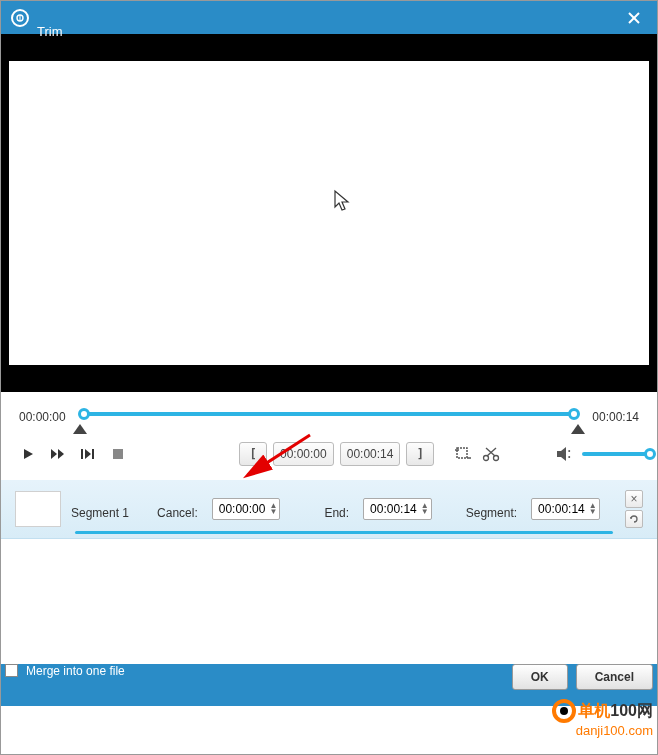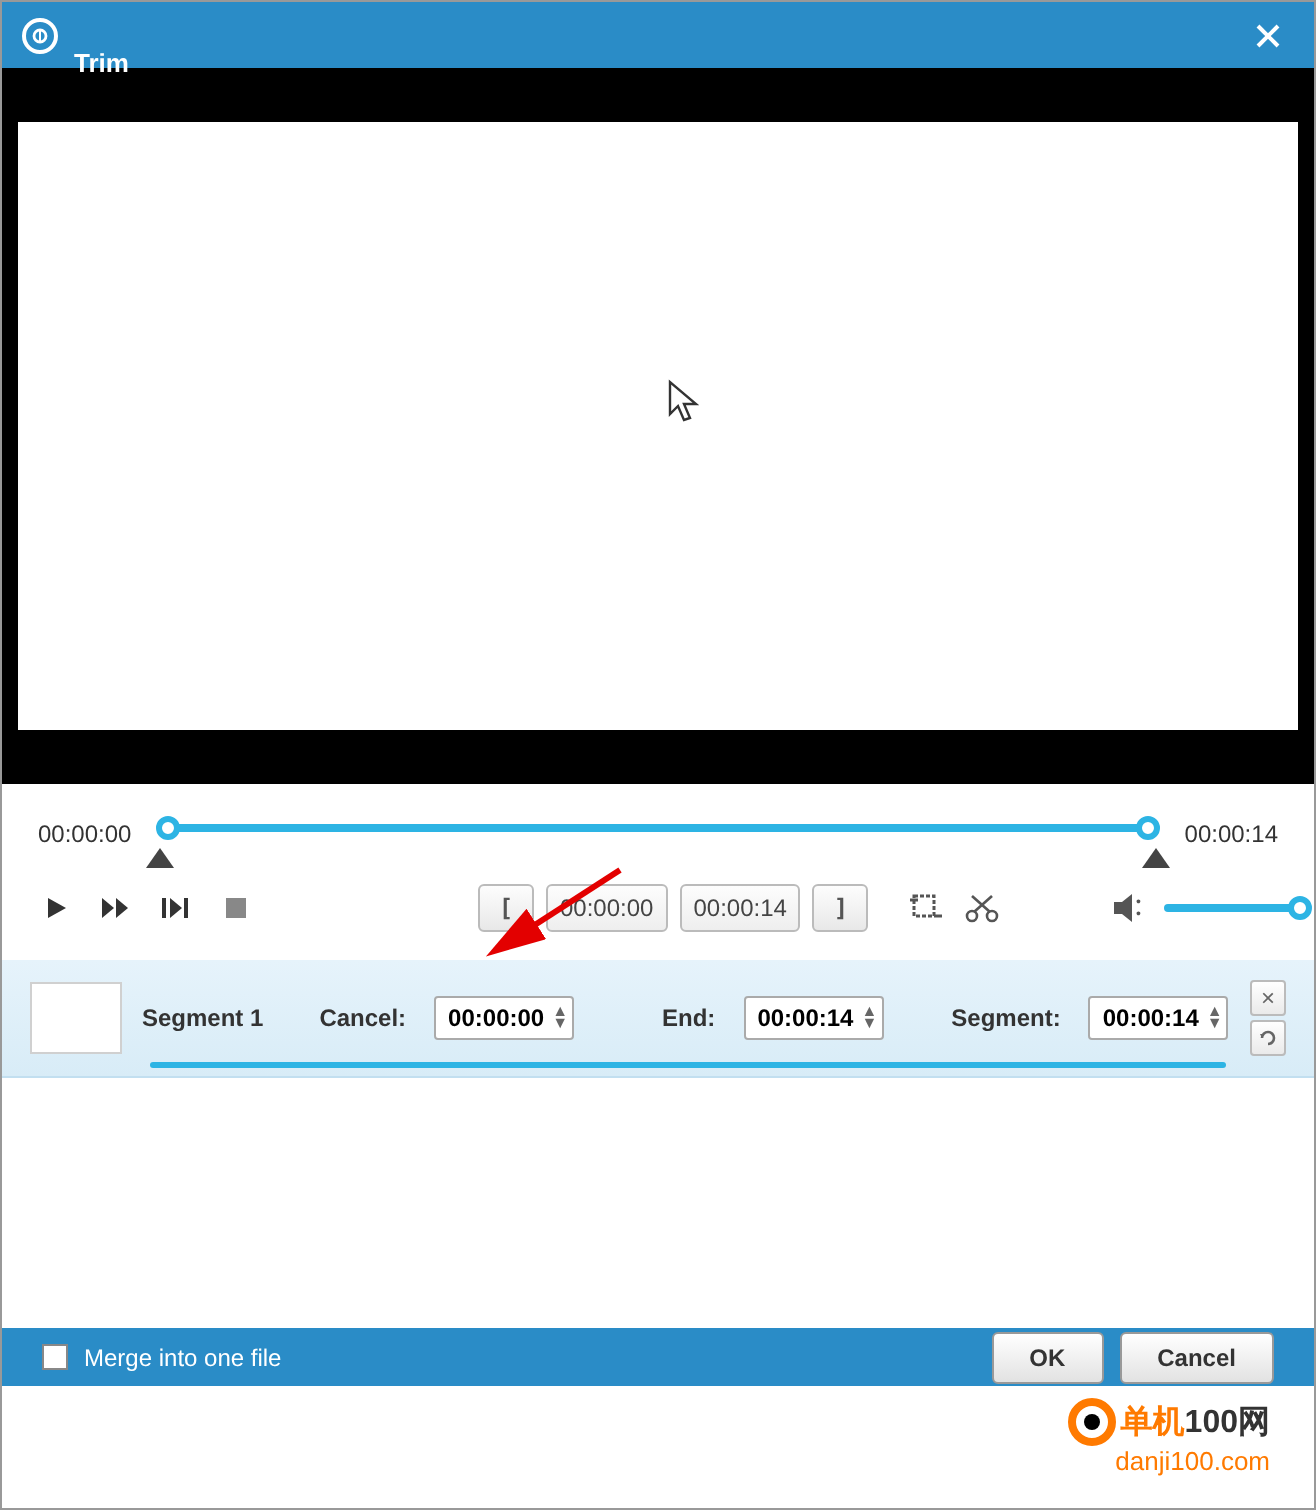--- a/index.html
+++ b/index.html
@@ -2,21 +2,21 @@
 <html><head>
 <meta charset="utf-8">
 <style>
 * { box-sizing: border-box; margin: 0; padding: 0; }
 body { font-family: Arial, sans-serif; font-size: 12px; background: #fff; }
 .window { width: 658px; height: 755px; border: 1px solid #999; position: relative; overflow: hidden; }
 
 .titlebar { height: 33px; background: #2a8cc7; display: flex; align-items: center; padding: 0 10px; color: #fff; }
 .titlebar .app-icon { width: 18px; height: 18px; border: 2px solid #fff; border-radius: 50%; display: flex; align-items: center; justify-content: center; margin-right: 8px; }
 .titlebar .app-icon svg { width: 10px; height: 10px; }
-.titlebar .title { font-weight: bold; font-size: 13px; flex: 1; margin-top: 28px; }
+.titlebar .title { font-weight: normal; font-size: 13px; flex: 1; margin-top: 28px; }
 .titlebar .close { font-size: 20px; cursor: pointer; padding: 0 6px; }
 
 .video-area { height: 358px; background: #000; display: flex; align-items: center; justify-content: center; padding: 26px 0; }
 .video-canvas { width: 640px; height: 304px; background: #fff; position: relative; }
 .cursor { position: absolute; left: 324px; top: 128px; }
 
 .timeline-wrap { padding: 12px 18px 6px 18px; background: #fff; display: flex; align-items: center; gap: 14px; }
 .time-label { font-size: 12px; color: #333; }
 .timeline-track { flex: 1; position: relative; height: 26px; }
 .tl-bar { position: absolute; top: 8px; left: 0; right: 0; height: 4px; background: #2db4e4; border-radius: 2px; }
@@ -31,40 +31,40 @@
 .bracket-btn { width: 28px; height: 24px; border: 1px solid #bbb; background: linear-gradient(#fdfdfd,#e8e8e8); border-radius: 3px; display: flex; align-items: center; justify-content: center; cursor: pointer; font-family: monospace; font-weight: bold; color: #555; }
 .time-box { height: 24px; padding: 0 6px; border: 1px solid #bbb; background: linear-gradient(#fdfdfd,#eee); border-radius: 3px; display: flex; align-items: center; font-size: 12px; color: #444; }
 .cut-group { display: flex; gap: 10px; margin-left: 12px; }
 .vol-group { display: flex; align-items: center; gap: 8px; margin-left: auto; }
 .vol-track { width: 70px; height: 4px; background: #2db4e4; border-radius: 2px; position: relative; }
 .vol-handle { position: absolute; right: -4px; top: -4px; width: 12px; height: 12px; border-radius: 50%; background: #fff; border: 3px solid #2db4e4; }
 
 .seg-summary { text-align: center; padding: 10px 0; background: linear-gradient(#f6fbfe,#eaf4fa); border-top: 1px solid #d0e2ee; border-bottom: 1px solid #d0e2ee; color: #333; }
 
 .seg-panel { padding: 10px 14px; background: linear-gradient(#e6f3fb,#d8ecf7); border-bottom: 1px solid #c2dff0; display: flex; align-items: center; gap: 10px; position: relative; }
-.seg-row { display: flex; align-items: center; gap: 14px; flex: 1; flex-wrap: wrap; font-weight: bold; }
+.seg-row { display: flex; align-items: flex-end; gap: 14px; flex: 1; flex-wrap: wrap; }
 .thumb { width: 46px; height: 36px; background: #fff; border: 1px solid #d0d0d0; }
 .seg-lbl { font-size: 12px; color: #333; }
 .spin { display: flex; align-items: center; border: 1px solid #aaa; background: #fff; border-radius: 2px; height: 22px; padding: 0 2px 0 6px; gap: 4px; }
 .spin-val { font-size: 12px; }
 .spin-arrows { display: flex; flex-direction: column; line-height: 6px; font-size: 8px; color: #666; cursor: pointer; }
 .seg-progress { position: absolute; left: 74px; right: 44px; bottom: 4px; height: 3px; background: #2db4e4; border-radius: 2px; }
 .side-btns { display: flex; flex-direction: column; gap: 2px; }
 .mini { width: 18px; height: 18px; border: 1px solid #bbb; background: linear-gradient(#fff,#eaeaea); border-radius: 2px; font-size: 12px; display: flex; align-items: center; justify-content: center; cursor: pointer; color: #666; }
 
 .blank-area { flex: 1; background: #fff; }
 
-.footer { height: 29px; background: #2a8cc7; display: flex; align-items: center; padding: 0 20px; color: #fff; gap: 8px; }
+.footer { height: 42px; background: #2a8cc7; display: flex; align-items: flex-start; padding: 0 4px; color: #fff; gap: 8px; }
 .chk { width: 13px; height: 13px; background: #fff; border: 1px solid #888; }
 .footer .sp { flex: 1; }
 .btn { height: 26px; padding: 0 18px; border: 1px solid #999; background: linear-gradient(#fff,#e2e2e2); border-radius: 3px; cursor: pointer; color: #333; font-size: 12px; display: flex; align-items: center; font-weight: bold; }
 
 .arrow-annot { position: absolute; left: 237px; top: 430px; pointer-events: none; z-index: 10; }
 
-.watermark { position: absolute; right: 22px; bottom: 16px; text-align: right; pointer-events: none; z-index: 20; }
+.watermark { position: absolute; right: 4px; bottom: 16px; text-align: right; pointer-events: none; z-index: 20; }
 .watermark .wm-top { display: flex; align-items: center; justify-content: flex-end; gap: 2px; }
 .wm-ring { width: 24px; height: 24px; border: 4px solid #ff7a00; border-radius: 50%; display: flex; align-items: center; justify-content: center; }
 .wm-dot { width: 8px; height: 8px; background: #000; border-radius: 50%; }
 .wm-text { color: #ff7a00; font-size: 16px; font-weight: bold; }
 .wm-url { color: #ff7a00; font-size: 13px; }
 
 svg { display: block; }
 </style>
 </head>
 <body>

